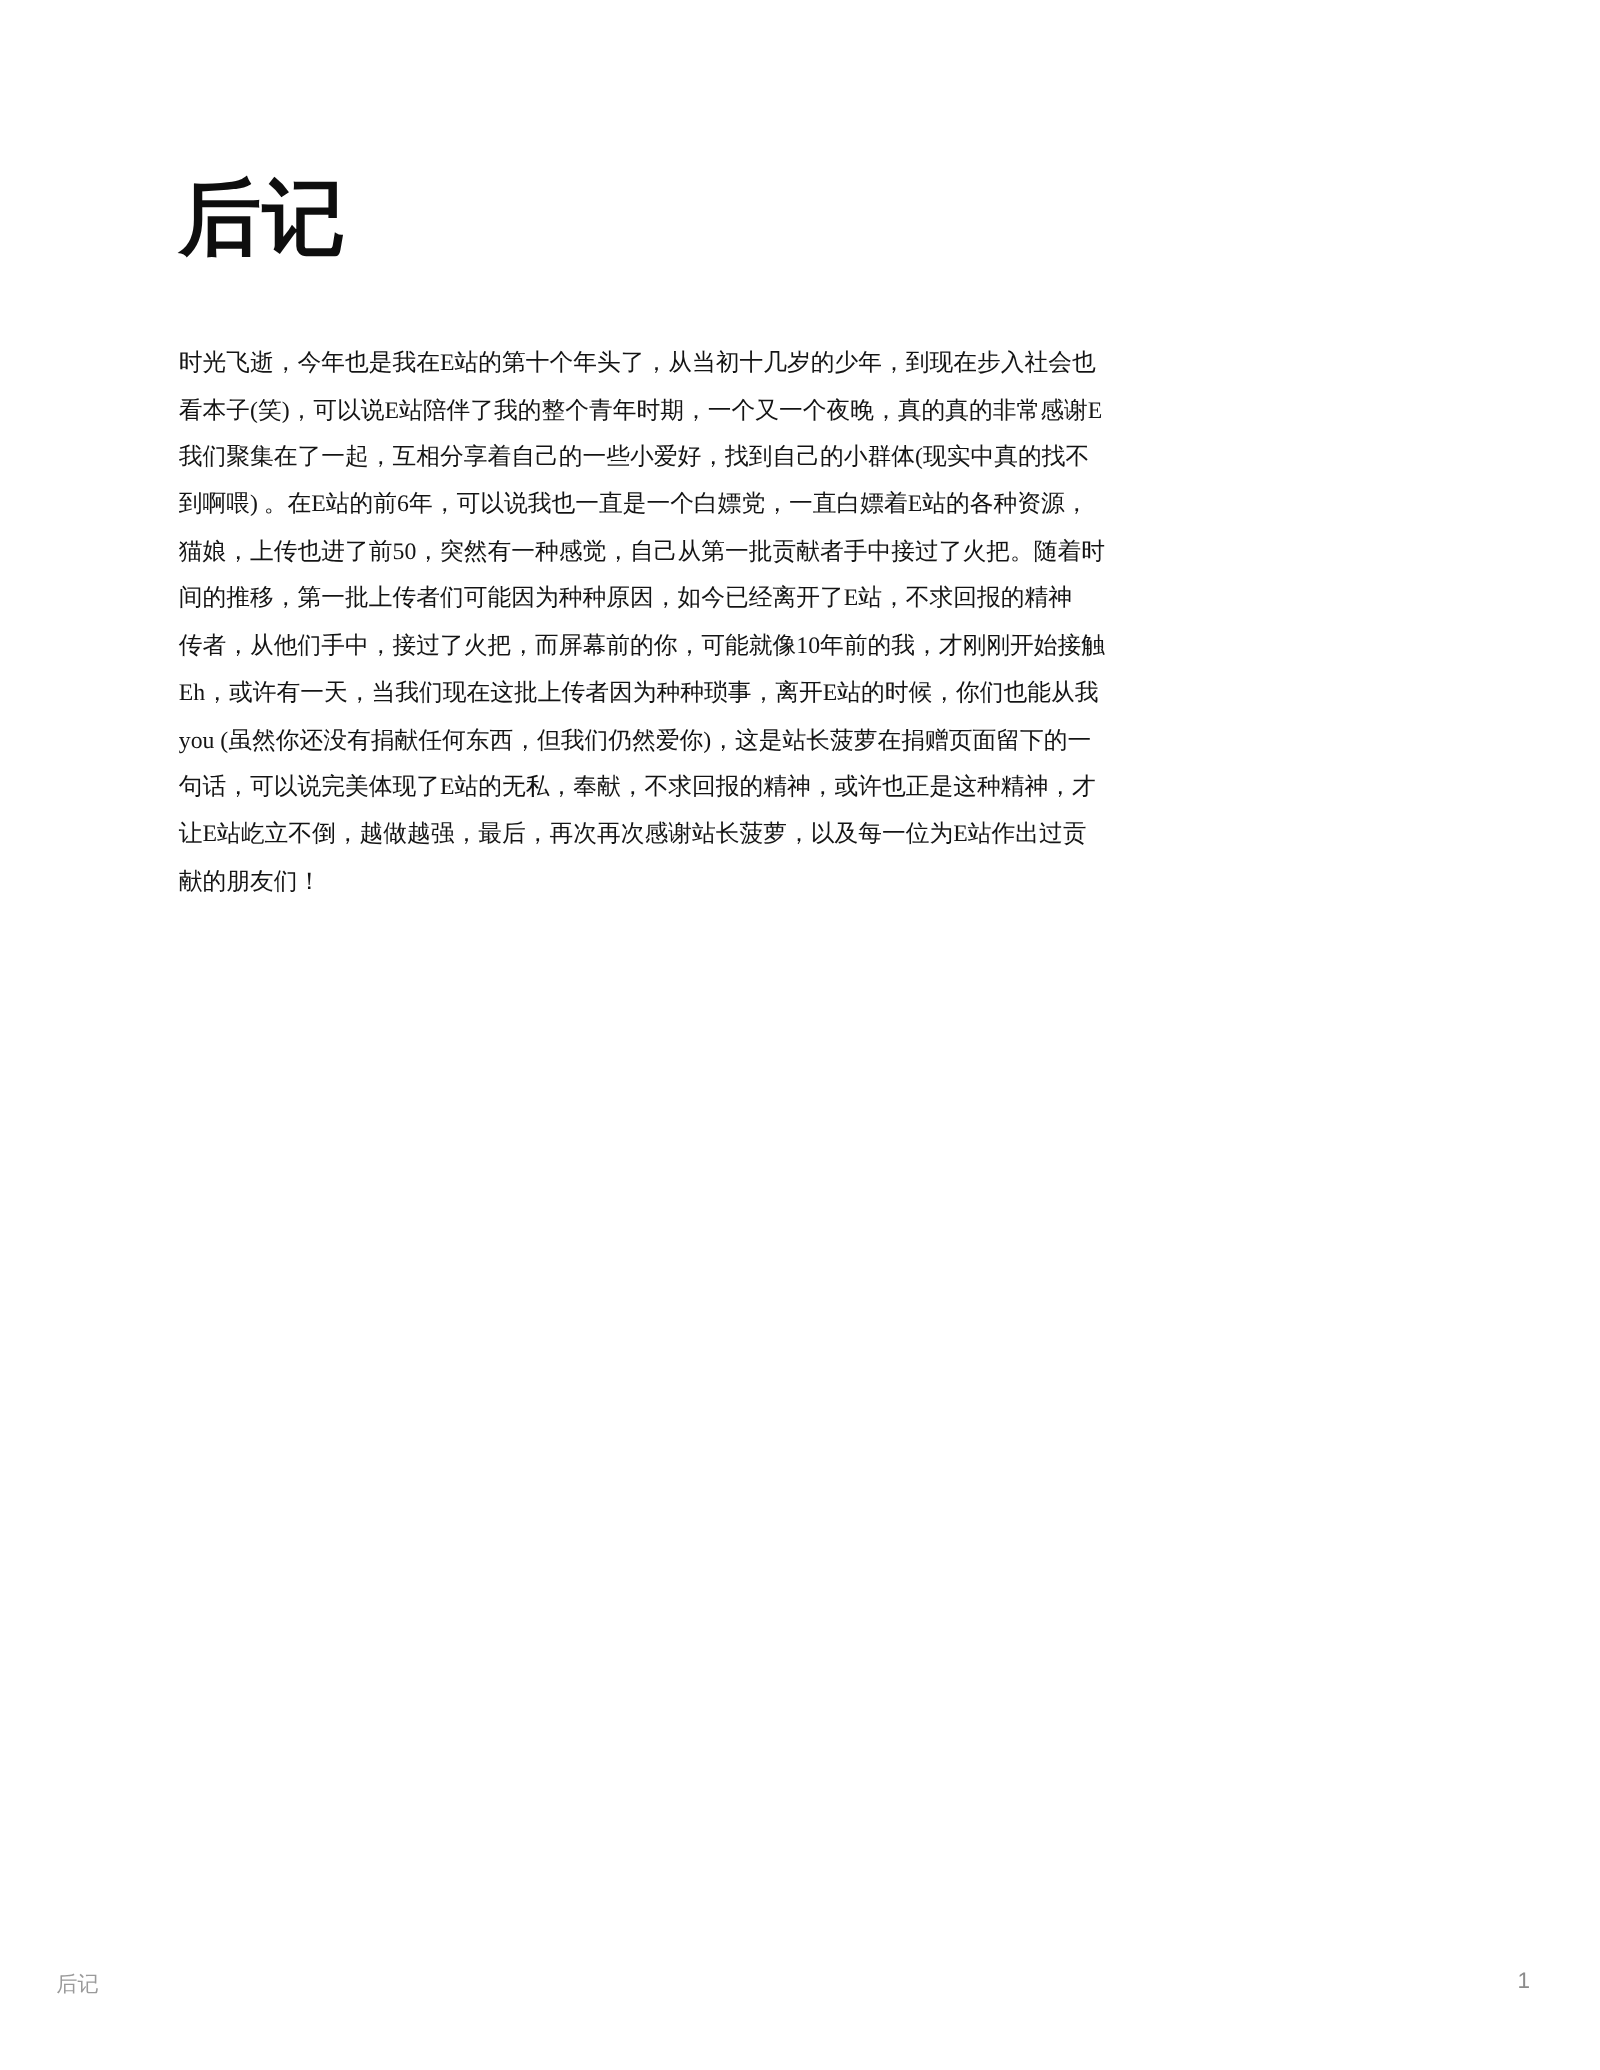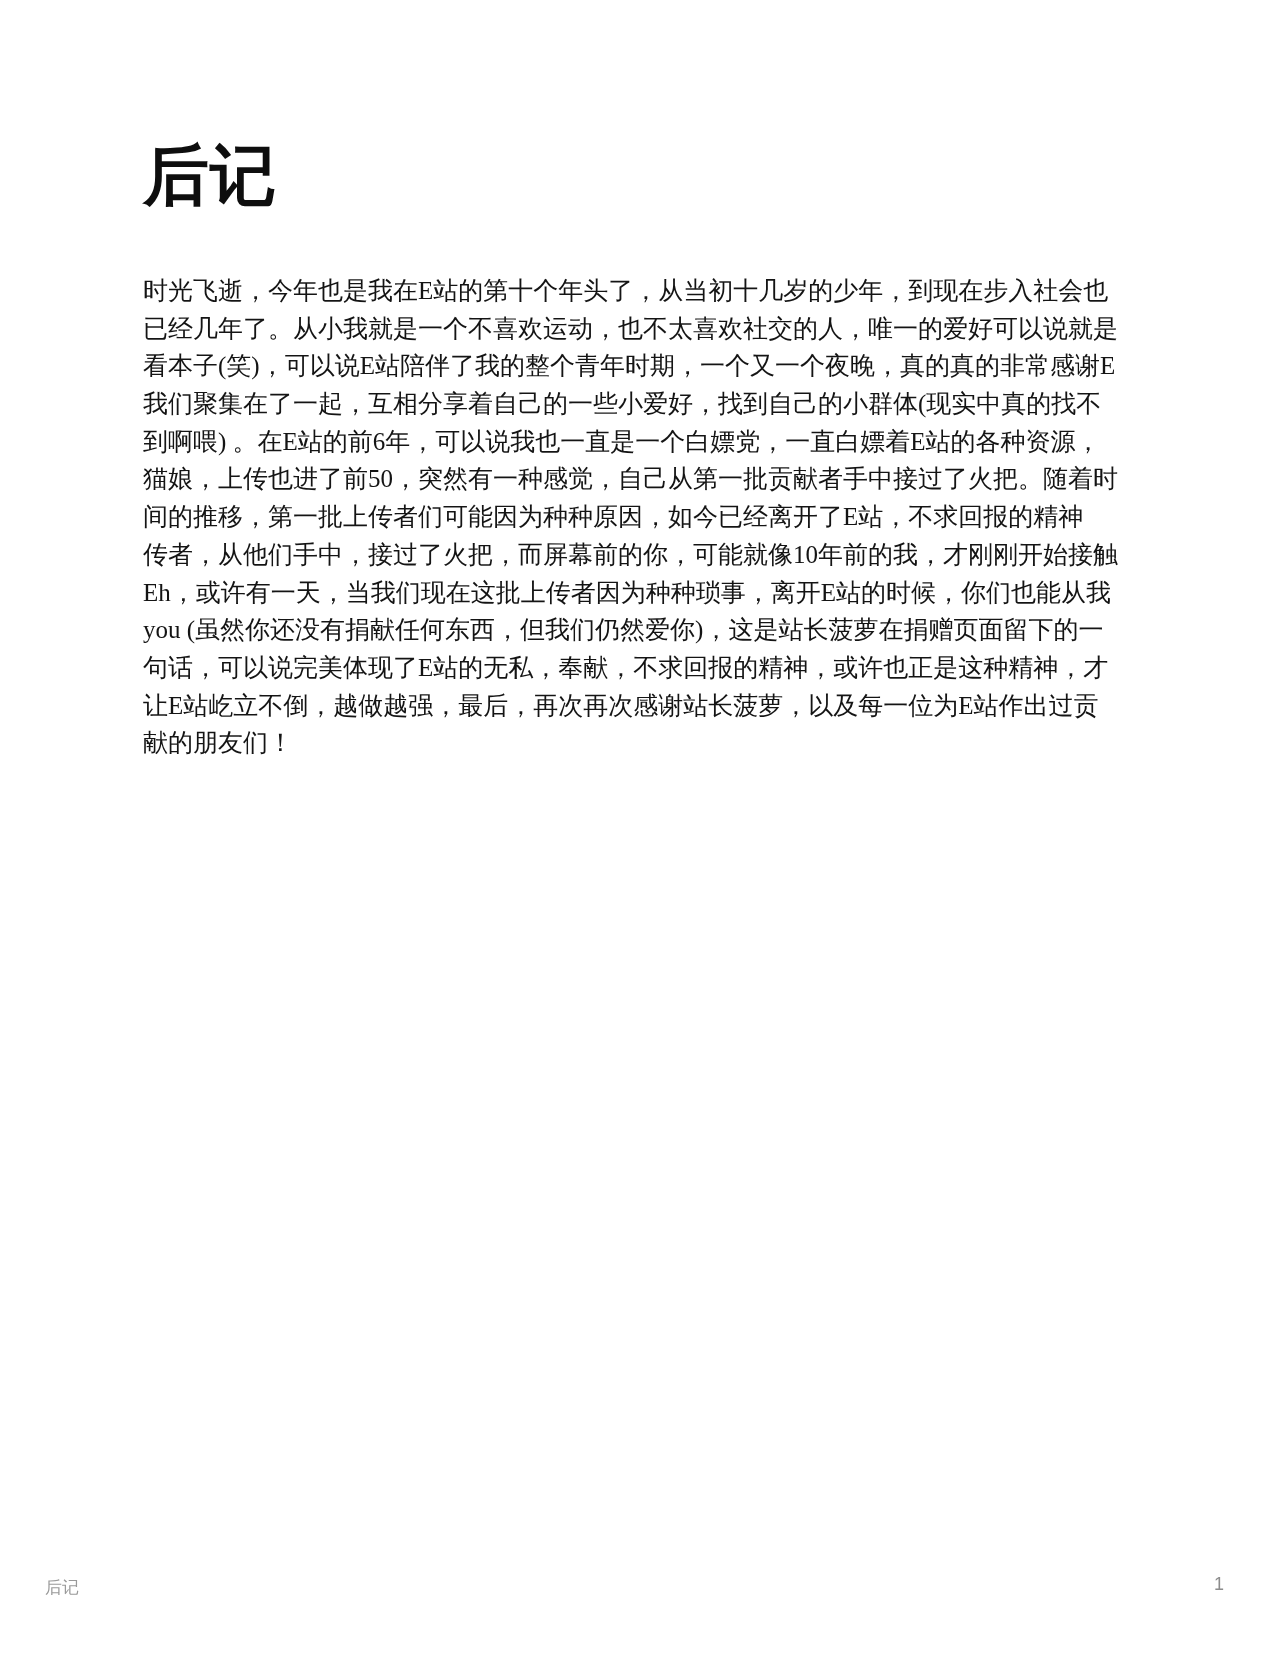--- a/index.html
+++ b/index.html
@@ -26,21 +26,21 @@
     font-weight: 700;
     color: #0e0e0e;
     letter-spacing: 1px;
     font-family: "Liberation Serif", "DejaVu Serif", serif;
   }
   .body-paragraph {
     position: absolute;
     left: 143px;
     top: 272px;
     width: 995px;
-    font-size: 25px;
+    font-size: 19px;
     line-height: 37.7px;
     color: #141414;
     text-align: left;
   }
   .text-line {
     white-space: nowrap;
     height: 37.7px;
   }
   .page-footer {
     position: absolute;
@@ -67,21 +67,20 @@
 </style>
 </head>
 <body>
 
 <div class="page">
 
   <h1 class="chapter-title">后记</h1>
 
   <div class="body-paragraph">
     <div class="text-line">时光飞逝，今年也是我在E站的第十个年头了，从当初十几岁的少年，到现在步入社会也</div>
-    <div class="text-line">已经几年了。从小我就是一个不喜欢运动，也不太喜欢社交的人，唯一的爱好可以说就是</div>
     <div class="text-line">看本子(笑)，可以说E站陪伴了我的整个青年时期，一个又一个夜晚，真的真的非常感谢E</div>
     <div class="text-line">我们聚集在了一起，互相分享着自己的一些小爱好，找到自己的小群体(现实中真的找不</div>
     <div class="text-line">到啊喂) 。在E站的前6年，可以说我也一直是一个白嫖党，一直白嫖着E站的各种资源，</div>
     <div class="text-line">猫娘，上传也进了前50，突然有一种感觉，自己从第一批贡献者手中接过了火把。随着时</div>
     <div class="text-line">间的推移，第一批上传者们可能因为种种原因，如今已经离开了E站，不求回报的精神</div>
     <div class="text-line">传者，从他们手中，接过了火把，而屏幕前的你，可能就像10年前的我，才刚刚开始接触</div>
     <div class="text-line">Eh，或许有一天，当我们现在这批上传者因为种种琐事，离开E站的时候，你们也能从我</div>
     <div class="text-line">you (虽然你还没有捐献任何东西，但我们仍然爱你)，这是站长菠萝在捐赠页面留下的一</div>
     <div class="text-line">句话，可以说完美体现了E站的无私，奉献，不求回报的精神，或许也正是这种精神，才</div>
     <div class="text-line">让E站屹立不倒，越做越强，最后，再次再次感谢站长菠萝，以及每一位为E站作出过贡</div>

